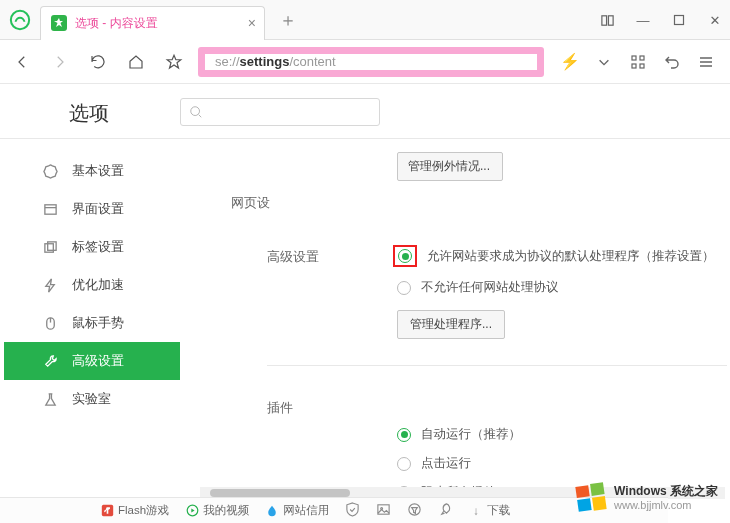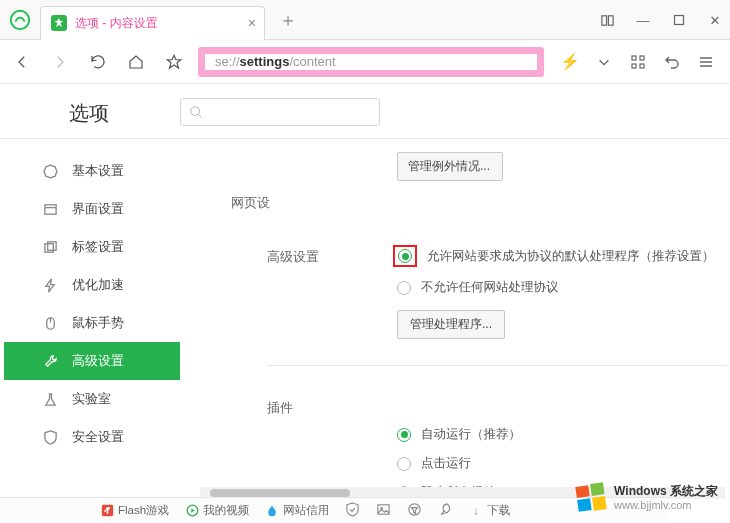--- a/index.html
+++ b/index.html
@@ -245,28 +245,20 @@
         </span>
       <span>高级设置</span>
     </div>
     <div class="side-item">
       <span class="sico">
           <svg viewBox="0 0 16 16">
             <path d="M6 2h4M7 2v5l-4 7h10l-4-7V2"></path>
           </svg>
         </span>
       <span>实验室</span>
-    </div>
-    <div class="side-item">
-      <span class="sico">
-          <svg viewBox="0 0 16 16">
-            <path d="M8 1l6 2v5c0 4-3 6-6 7-3-1-6-3-6-7V3z"></path>
-          </svg>
-        </span>
-      <span>安全设置</span>
     </div>
   </div>
 
   <div class="panel">
     <div class="panel-inner">
       <span class="mgr-btn mgr1">管理例外情况...</span>
 
       <div class="section-lbl web-lbl">网页设</div>
 
       <div class="section-lbl handler-lbl">高级设置</div>

